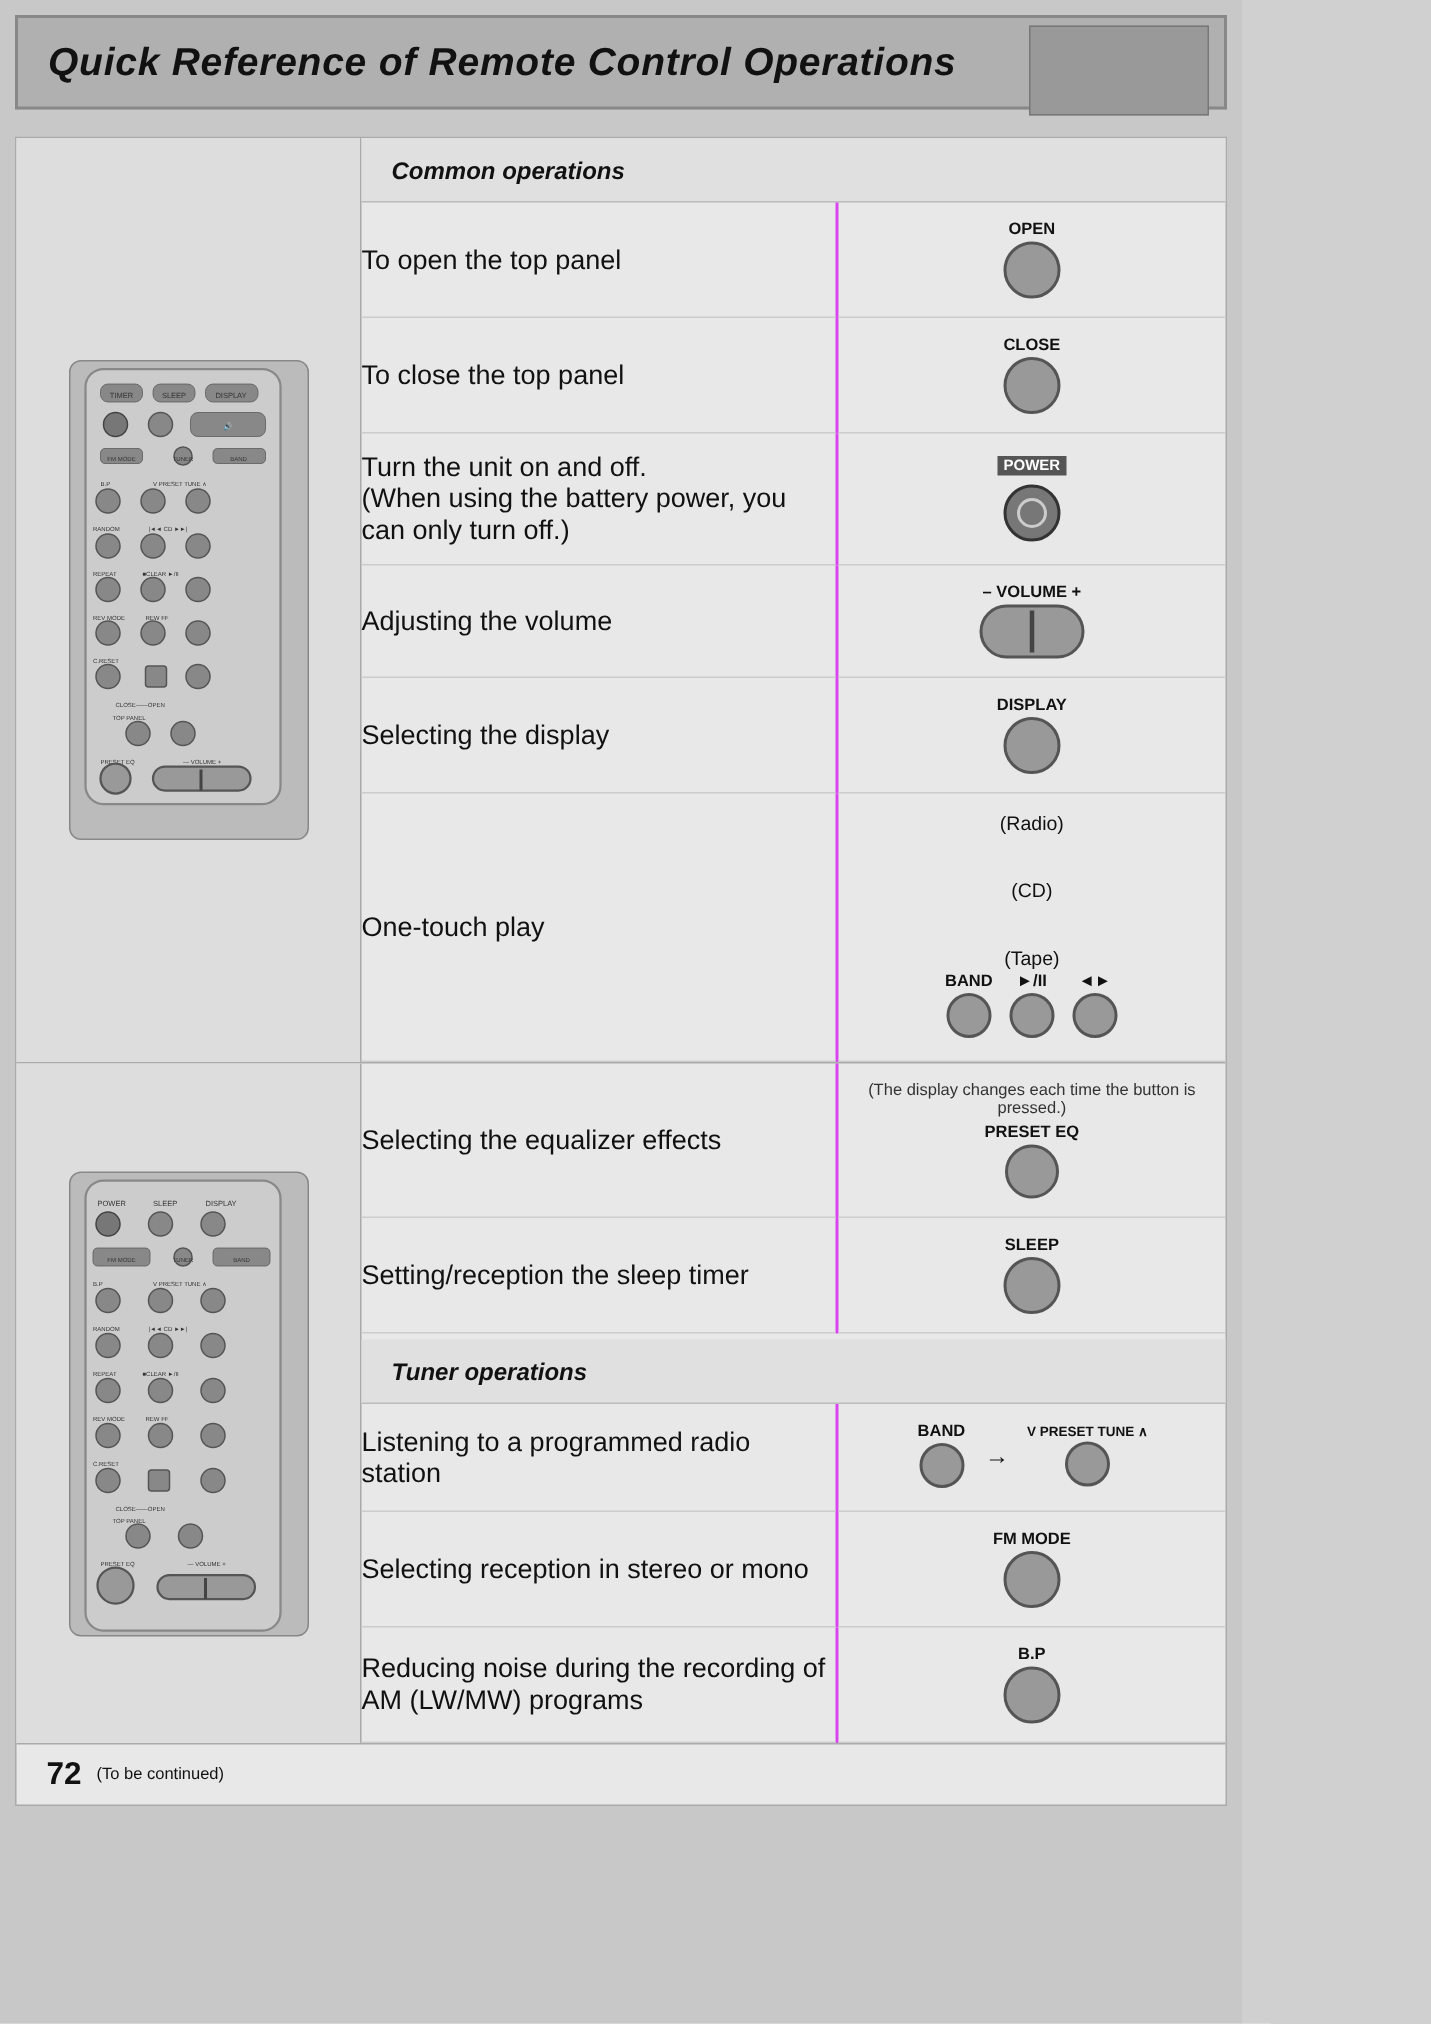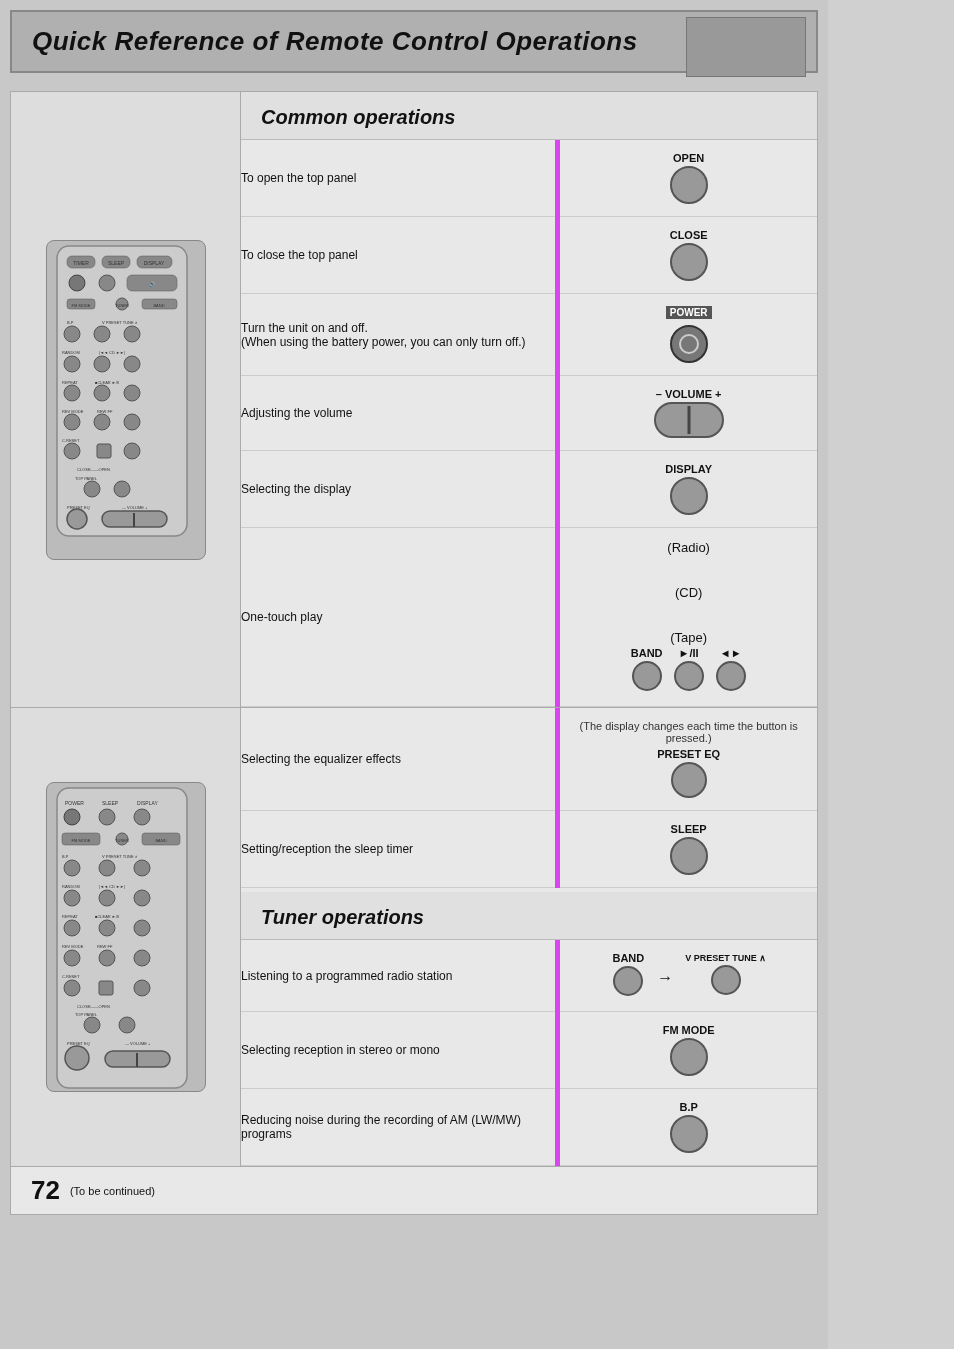--- a/index.html
+++ b/index.html
@@ -88,21 +88,21 @@
       overflow: hidden;
     }
 
     
     .ops-col {
       flex: 1;
       padding: 0;
     }
 
     .section-title {
-      font-size: 20px;
+      font-size: 16px;
       font-weight: bold;
       font-style: italic;
       padding: 14px 4px 10px 20px;
       border-bottom: 1px solid #bbb;
       background: #e0e0e0;
     }
 
     .ops-table {
       width: 100%;
       border-collapse: collapse;
@@ -111,23 +111,23 @@
     .ops-table tr {
       border-bottom: 1px solid #ccc;
     }
 
     .ops-table td {
       padding: 12px 0;
       vertical-align: middle;
     }
 
     .ops-table td:first-child {
-      border-right: 5px solid #d946ef;
+      border-right: 2px solid #d946ef;
       width: 55%;
-      font-size: 12px;
+      font-size: 18px;
     }
 
     .ops-table td:last-child {
       width: 45%;
       text-align: center;
     }
 
     .button-label {
       font-size: 11px;
       font-weight: bold;
@@ -227,21 +227,21 @@
 
     
     .page-footer {
       padding: 8px 20px;
       display: flex;
       align-items: center;
       gap: 10px;
     }
 
     .page-number {
-      font-size: 26px;
+      font-size: 21px;
       font-weight: bold;
     }
 
     .continued-text {
       font-size: 11px;
       vertical-align: super;
     }
 
     .preset-eq-btn {
       width: 36px;

